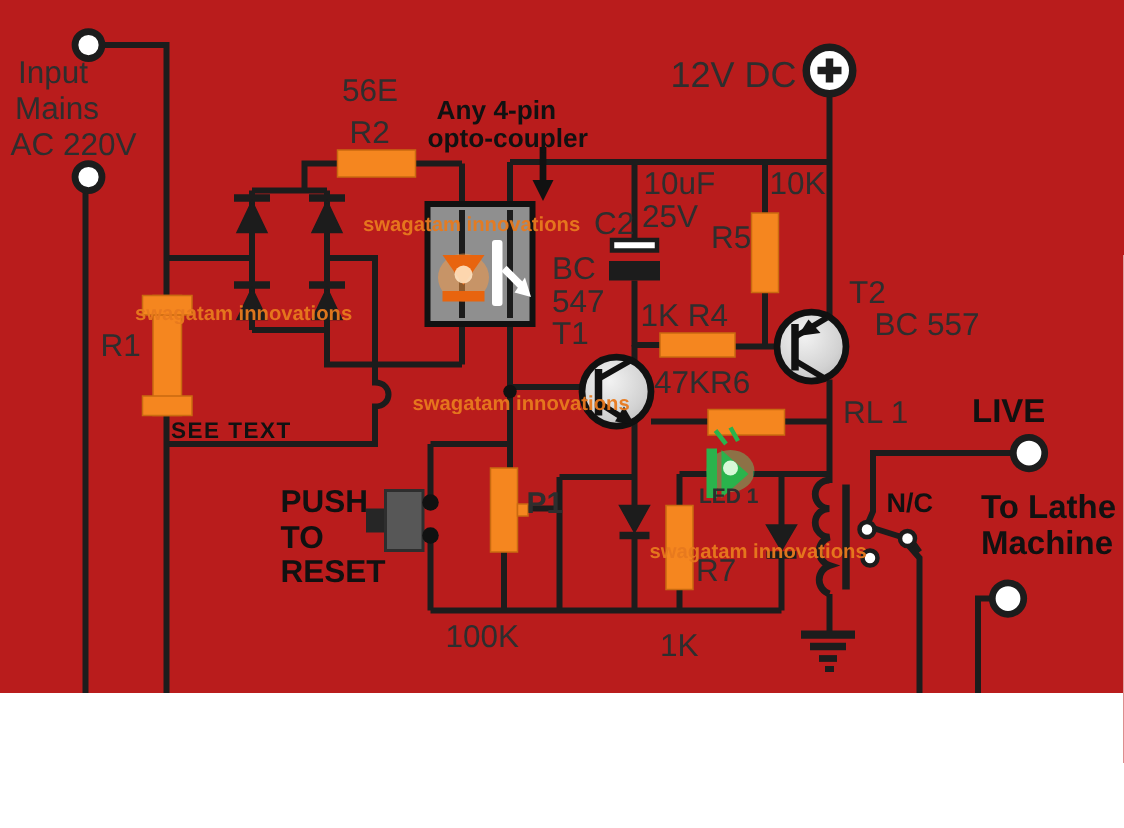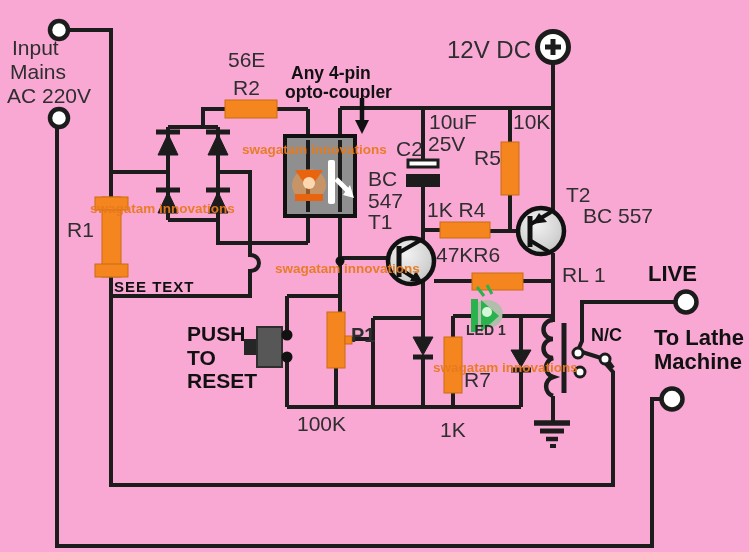--- a/index.html
+++ b/index.html
@@ -1,16 +1,16 @@
 <!DOCTYPE html>
 <html><head>
 <meta charset="utf-8">
 <style>
   html,body{margin:0;padding:0;background:#ffffff;}
-  .stage{position:relative;width:749px;height:552px;background:#f9a8d4;overflow:hidden;
+  .stage{position:relative;width:749px;height:462px;background:#b91c1c;overflow:hidden;
          font-family:"Liberation Sans", sans-serif;}
   svg{display:block;}
   text{font-family:"Liberation Sans", sans-serif;fill:#2e2e2e;}
   .lbl{font-size:21px;}
   .lbl-b{font-weight:bold;fill:#111;}
   .wm{font-size:13.5px;fill:#e87a1e;font-weight:bold;opacity:.95;}
 </style>
 </head>
 <body>
 

